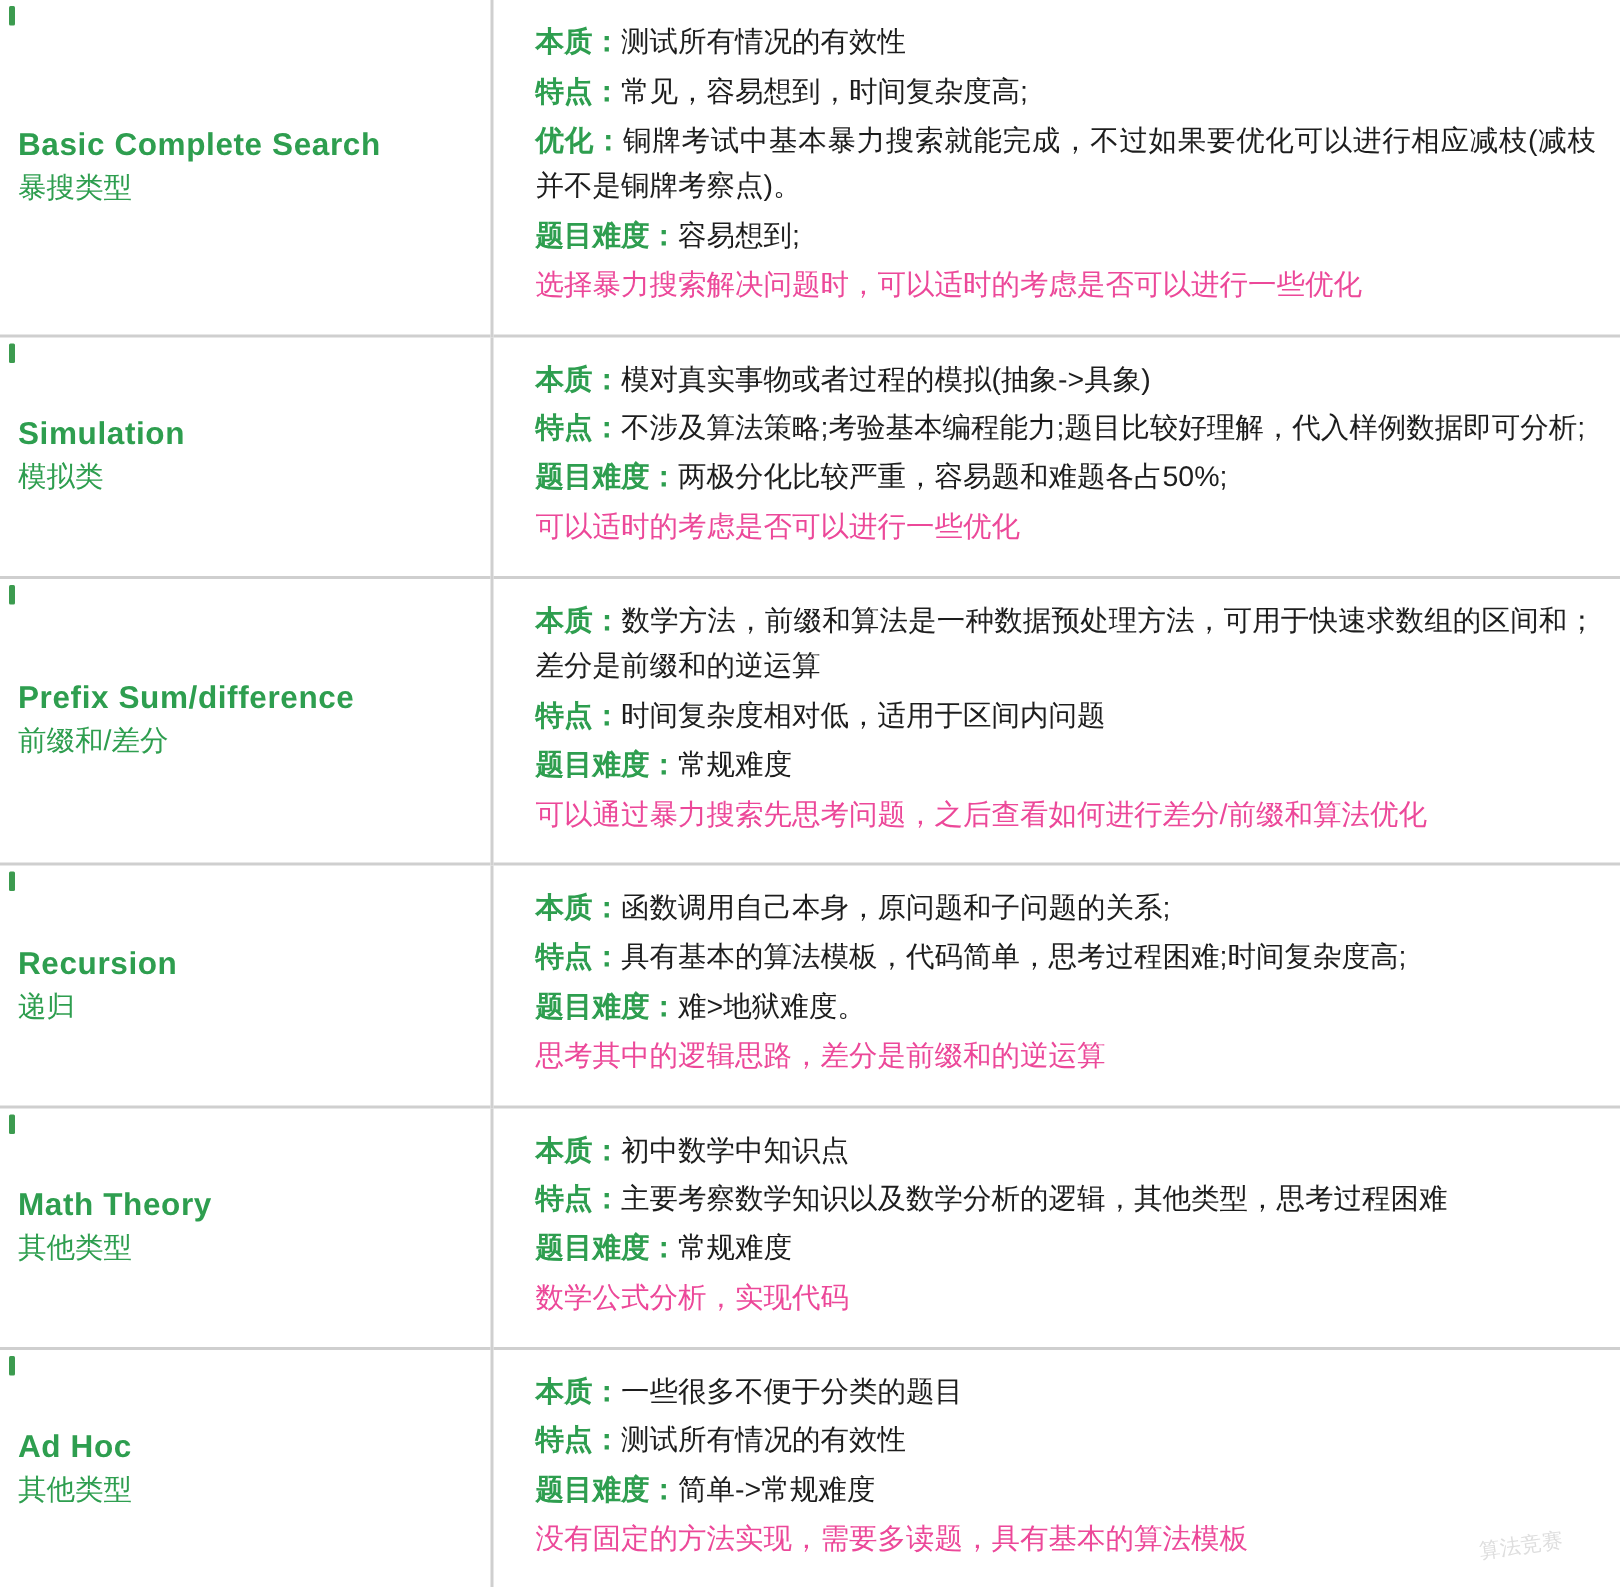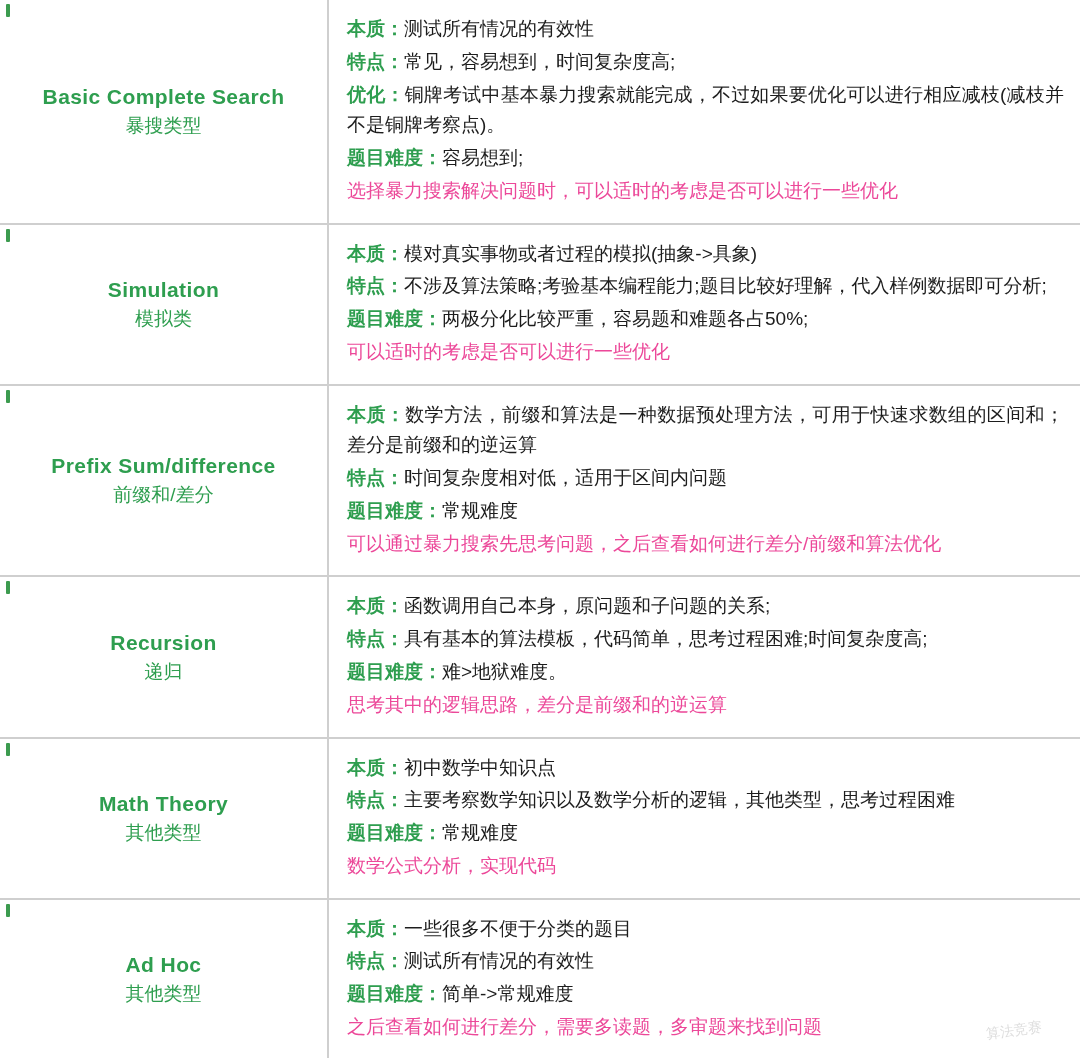--- a/index.html
+++ b/index.html
@@ -25,21 +25,20 @@
     border-bottom: 2px solid #cfcfcf;
   }
   .row:last-child {
     border-bottom: none;
   }
 
   .cat-cell {
     width: 303px;
     border-right: 2px solid #cfcfcf;
     vertical-align: middle;
-    text-align: center;
     padding: 10px 12px;
     position: relative;
   }
 
   
   .corner-tick {
     position: absolute;
     left: 6px;
     top: 4px;
     width: 4px;
@@ -58,21 +57,21 @@
   .cat-zh {
     color: #2e9e4f;
     font-weight: normal;
     font-size: 19px;
     line-height: 1.4;
     margin-top: 3px;
   }
 
   .desc-cell {
     vertical-align: top;
-    padding: 14px 16px 14px 18px;
+    padding: 14px 16px 14px 28px;
     margin-top: 48px;
   }
 
   .line {
     font-size: 19px;
     line-height: 1.62;
     color: #1d1d1d;
     margin: 0 0 2px 0;
     text-align: justify;
   }
@@ -177,21 +176,21 @@
       <tr class="row">
         <td class="cat-cell">
           <span class="corner-tick"></span>
           <div class="cat-en">Ad Hoc</div>
           <div class="cat-zh">其他类型</div>
         </td>
         <td class="desc-cell">
           <p class="line"><span class="lbl">本质：</span><span>一些很多不便于分类的题目</span></p>
           <p class="line"><span class="lbl">特点：</span><span>测试所有情况的有效性</span></p>
           <p class="line"><span class="lbl">题目难度：</span><span>简单-&gt;常规难度</span></p>
-          <p class="line plain"><span class="lbl"></span><span>之后查看如何进行差分，需要多读题，多审题来找到问题</span></p>
+          <p class="line plain"><span class="lbl"></span><span>没有固定的方法实现，需要多读题，具有基本的算法模板</span></p>
         </td>
       </tr>
 
     </tbody>
   </table>
 
   <div class="watermark">算法竞赛</div>
 </div>
 
 </body></html>

